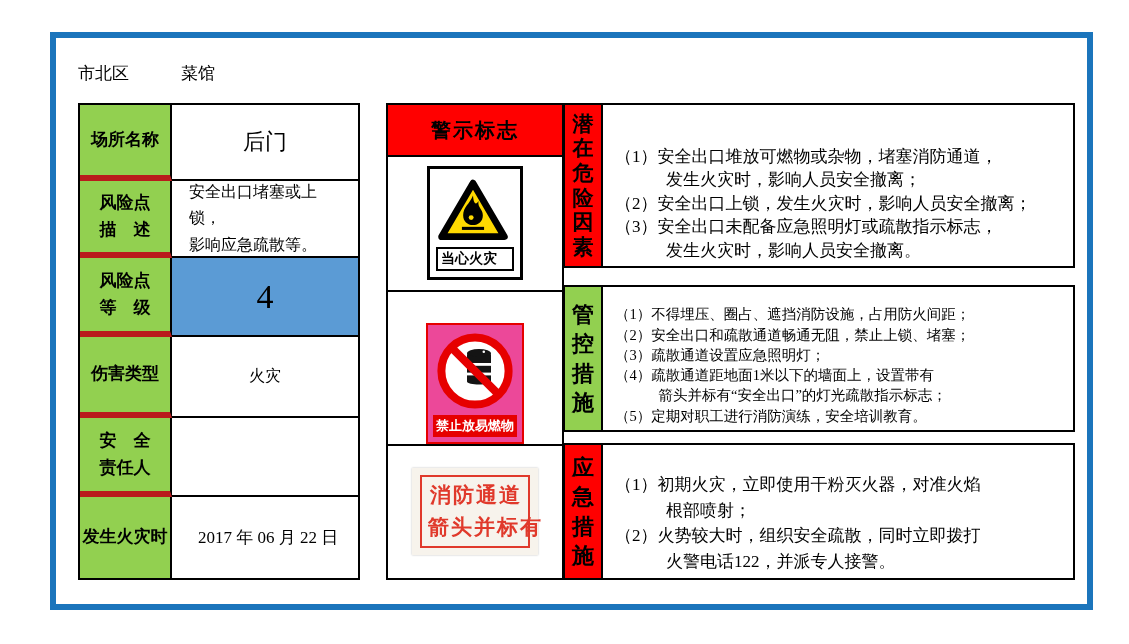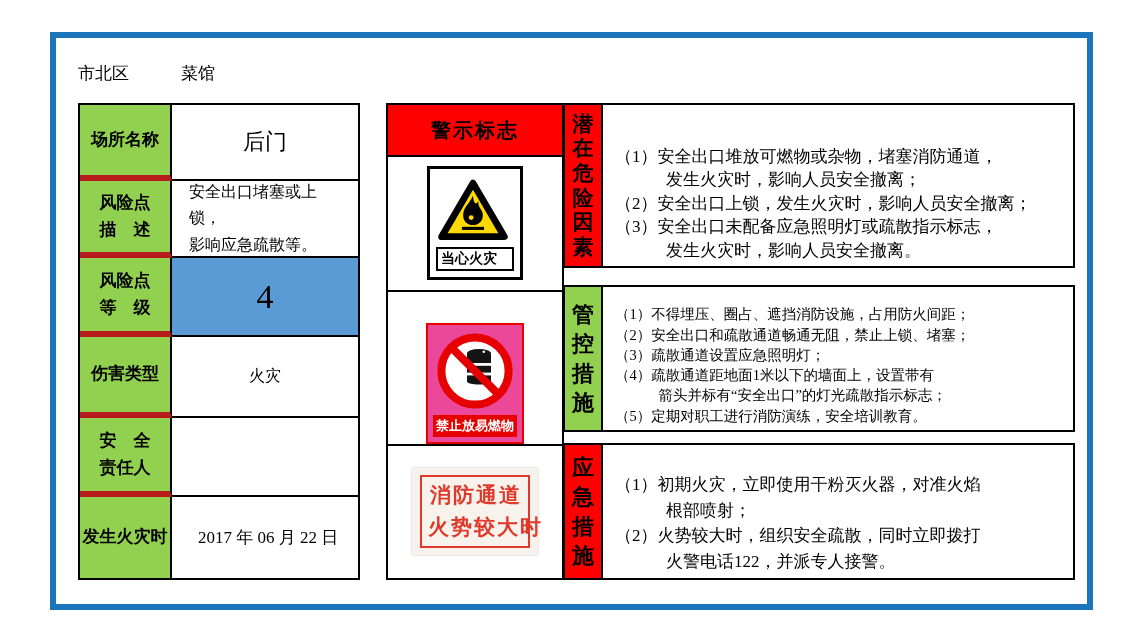--- a/index.html
+++ b/index.html
@@ -141,21 +141,21 @@
           <line x1="21" y1="21" x2="79" y2="79" stroke="#e60000" stroke-width="10"></line>
         </svg>
         <div class="plate-label">禁止放易燃物</div>
       </div>
     </div>
 
     <div class="sign-cell">
       <div class="sign-passage">
         <div class="inner">
           <span class="line">消防通道</span>
-          <span class="line">火势较大时</span>
+          <span class="line">箭头并标有</span>
         </div>
       </div>
     </div>
   </div>
 
   <div class="section sec-1">
     <div class="band band-red">潜
 在
 危
 险

